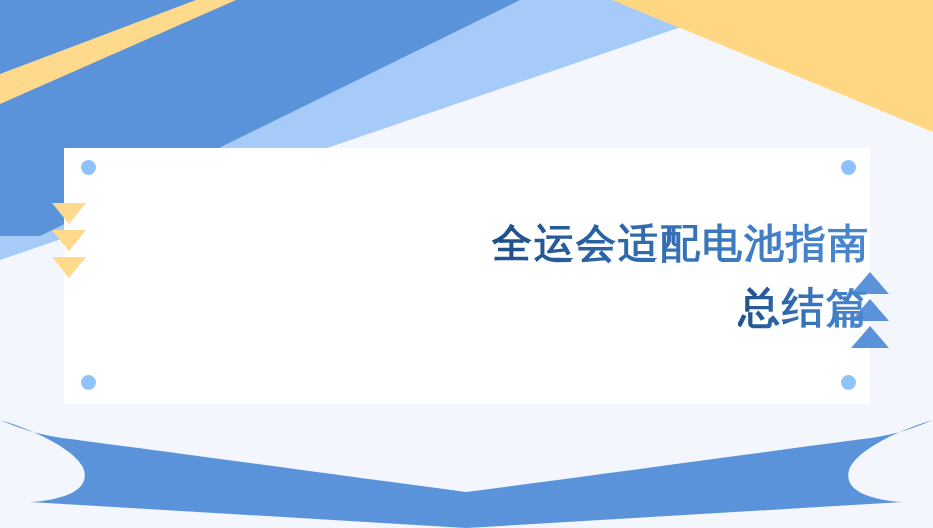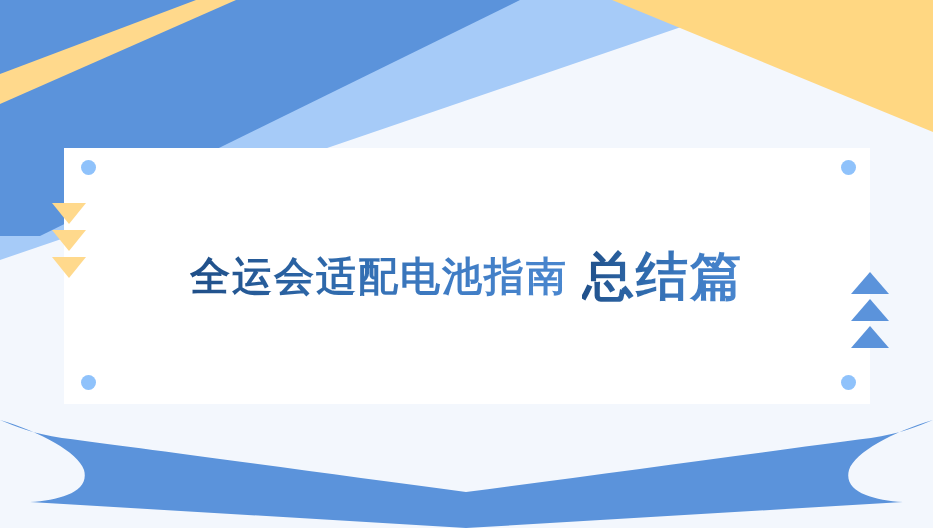--- a/index.html
+++ b/index.html
@@ -53,40 +53,40 @@
 
   
   .title-block {
     position: absolute;
     left: 64px;
     top: 148px;
     width: 806px;
     height: 256px;
     z-index: 7;
     display: flex;
-    flex-direction: row;
-    align-items: center;
+    flex-direction: column;
+    align-items: flex-end;
     justify-content: center;
     gap: 14px;
     pointer-events: none;
   }
   .title-line {
     font-size: 40px;
     font-weight: 700;
     letter-spacing: 2px;
     line-height: 1.25;
     background-image: linear-gradient(95deg, #1f4e87 0%, #2f6aac 38%, #3f7cc4 68%, #4a87cf 100%);
     -webkit-background-clip: text;
     background-clip: text;
     color: #2f6aac;
     -webkit-text-fill-color: transparent;
     white-space: nowrap;
   }
   .title-line.sub {
-    font-size: 52px;
+    font-size: 42px;
   }
 
   
   .tri-group {
     position: absolute;
     z-index: 6;
     display: flex;
     flex-direction: column;
   }
   .tri-left  { left: 52px;  top: 203px; gap: 6px; }

